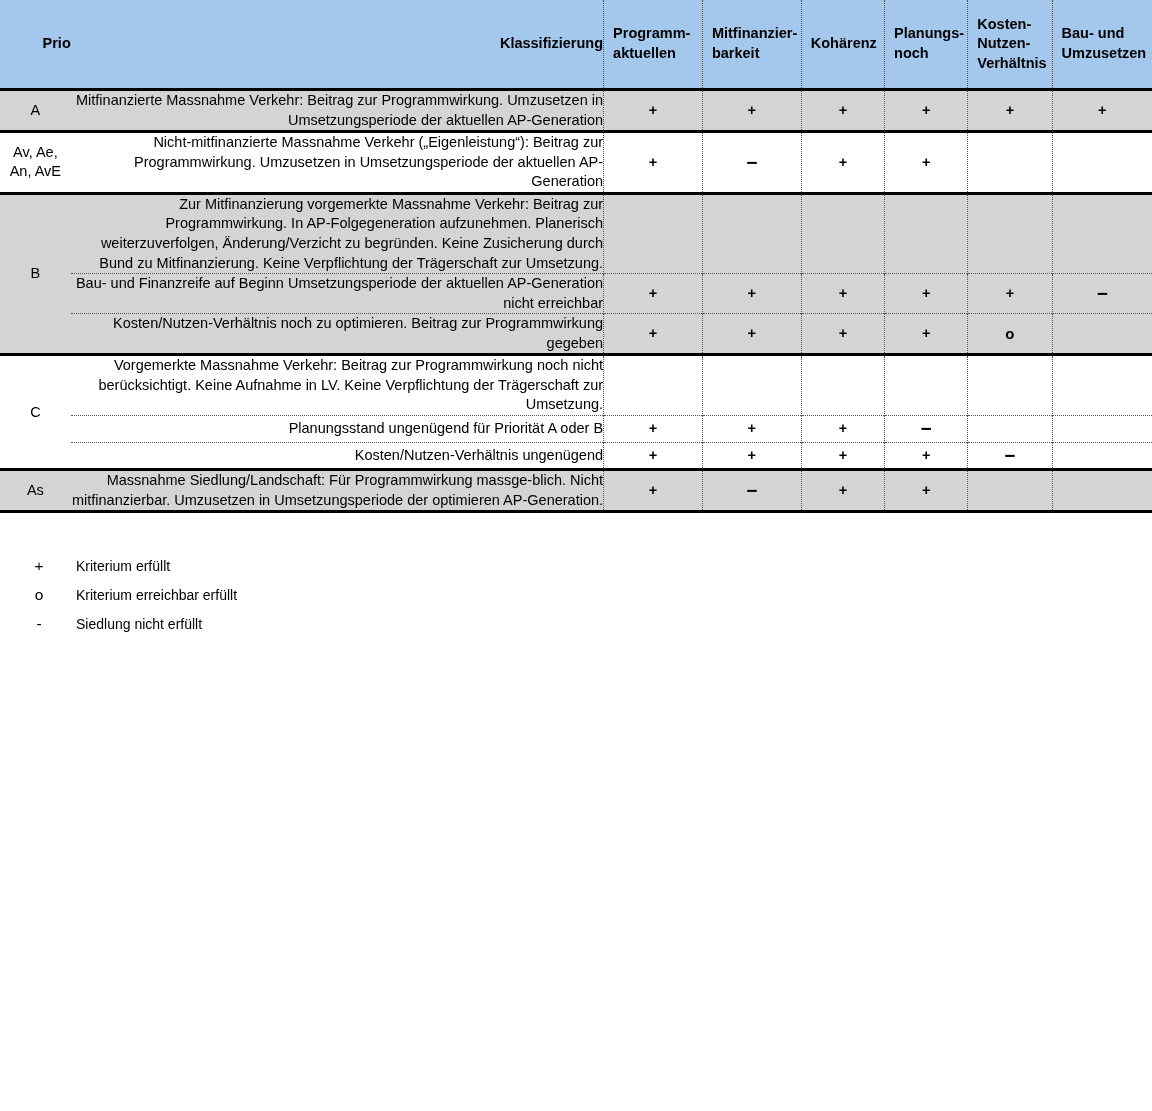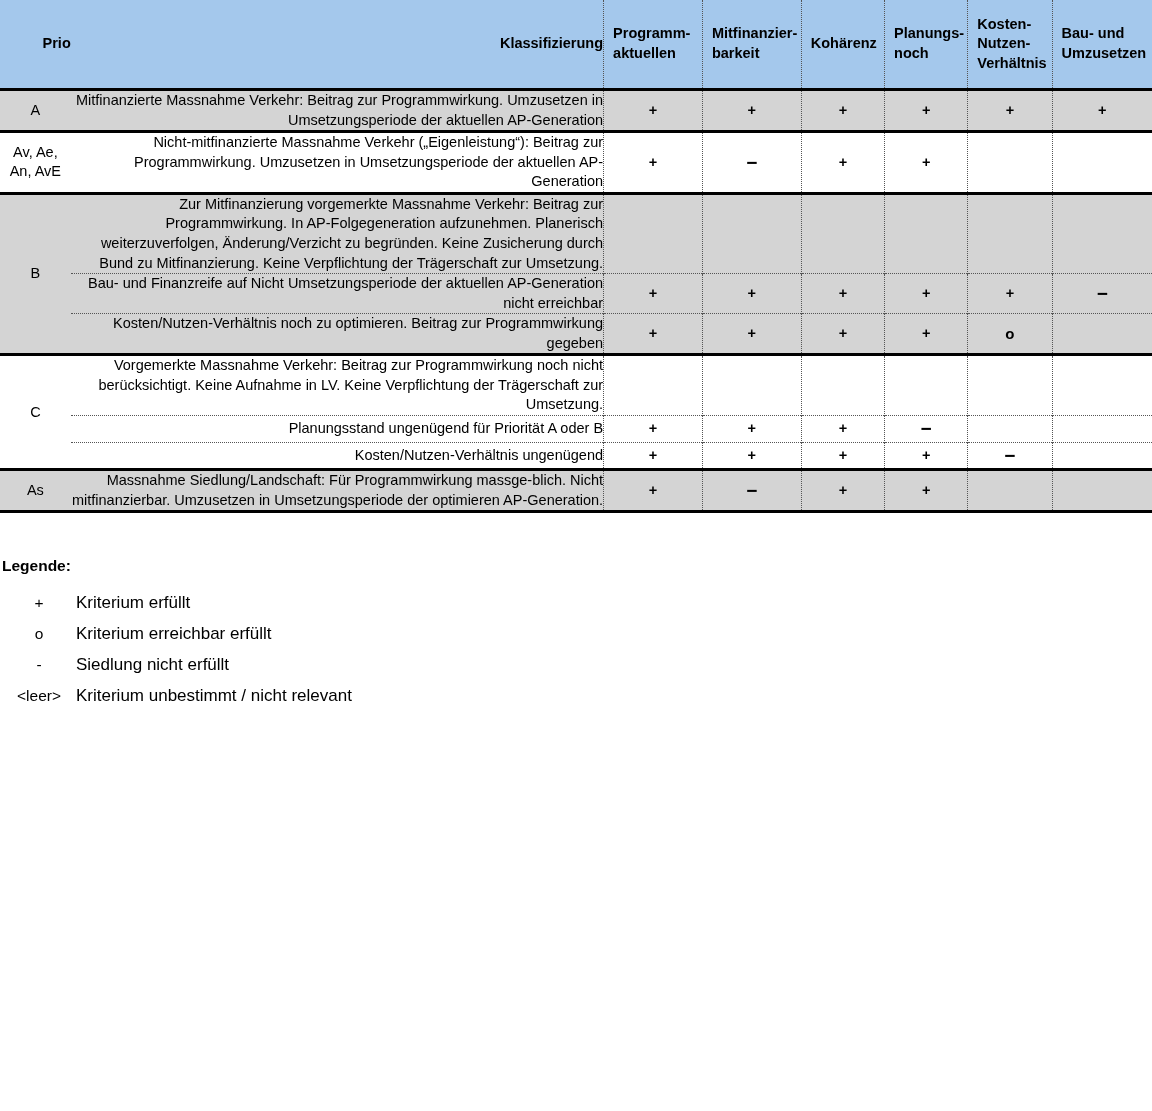--- a/index.html
+++ b/index.html
@@ -125,21 +125,21 @@
     align-items: baseline;
     margin-bottom: 11px;
   }
   .legend-sym {
     width: 74px;
     text-align: center;
     font-size: 15.5px;
     flex: 0 0 74px;
   }
   .legend-txt {
-    font-size: 17px;
+    font-size: 14px;
   }
 </style>
 </head>
 <body>
 
 <div class="sheet">
 
   <table class="prio-table">
     <colgroup>
       <col class="c-prio">
@@ -212,21 +212,21 @@
           <td class="prio-cell" rowspan="3"><span>B</span></td>
           <td class="desc-cell">Zur Mitfinanzierung vorgemerkte Massnahme Verkehr: Beitrag zur Programmwirkung. In AP-Folgegeneration aufzunehmen. Planerisch weiterzuverfolgen, Änderung/Verzicht zu begründen. Keine Zusicherung durch Bund zu Mitfinanzierung. Keine Verpflichtung der Trägerschaft zur Umsetzung.</td>
           <td class="mark-cell"></td>
           <td class="mark-cell"></td>
           <td class="mark-cell"></td>
           <td class="mark-cell"></td>
           <td class="mark-cell"></td>
           <td class="mark-cell"></td>
         </tr>
         <tr class="shaded subrow">
-          <td class="desc-cell">Bau- und Finanzreife auf Nicht Umsetzungsperiode der aktuellen AP-Generation nicht erreichbar</td>
+          <td class="desc-cell">Bau- und Finanzreife auf Beginn Umsetzungsperiode der aktuellen AP-Generation nicht erreichbar</td>
           <td class="mark-cell">+</td>
           <td class="mark-cell">+</td>
           <td class="mark-cell">+</td>
           <td class="mark-cell">+</td>
           <td class="mark-cell">+</td>
           <td class="mark-cell sym-minus">−</td>
         </tr>
         <tr class="shaded subrow">
           <td class="desc-cell">Kosten/Nutzen-Verhältnis noch zu optimieren. Beitrag zur Programmwirkung gegeben</td>
           <td class="mark-cell">+</td>
@@ -271,34 +271,29 @@
           <td class="mark-cell sym-minus">−</td>
           <td class="mark-cell">+</td>
           <td class="mark-cell">+</td>
           <td class="mark-cell"></td>
           <td class="mark-cell"></td>
         </tr>
       </tbody>
   </table>
 
   <div class="legend">
-    <div class="legend-title">Legende:</div>
     <div id="legend-rows">
         <div class="legend-row">
           <div class="legend-sym">+</div>
           <div class="legend-txt">Kriterium erfüllt</div>
         </div>
         <div class="legend-row">
           <div class="legend-sym">o</div>
           <div class="legend-txt">Kriterium erreichbar erfüllt</div>
         </div>
         <div class="legend-row">
           <div class="legend-sym">-</div>
           <div class="legend-txt">Siedlung nicht erfüllt</div>
         </div>
-        <div class="legend-row">
-          <div class="legend-sym">&lt;leer&gt;</div>
-          <div class="legend-txt">Kriterium unbestimmt / nicht relevant</div>
-        </div>
       </div>
   </div>
 
 </div>
 
 </body></html>

